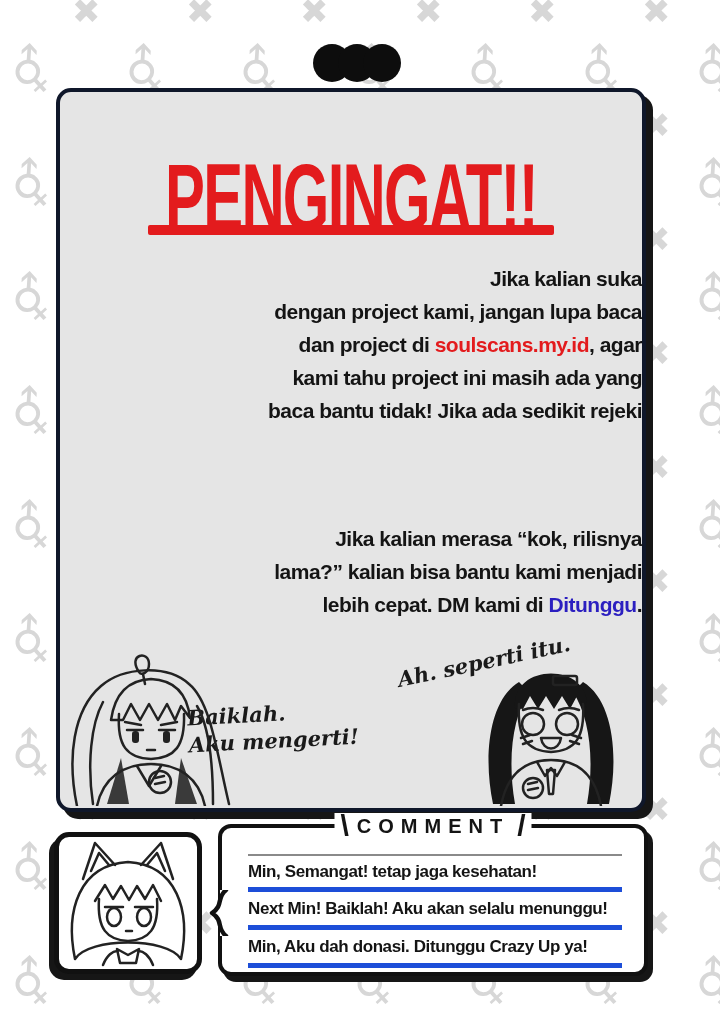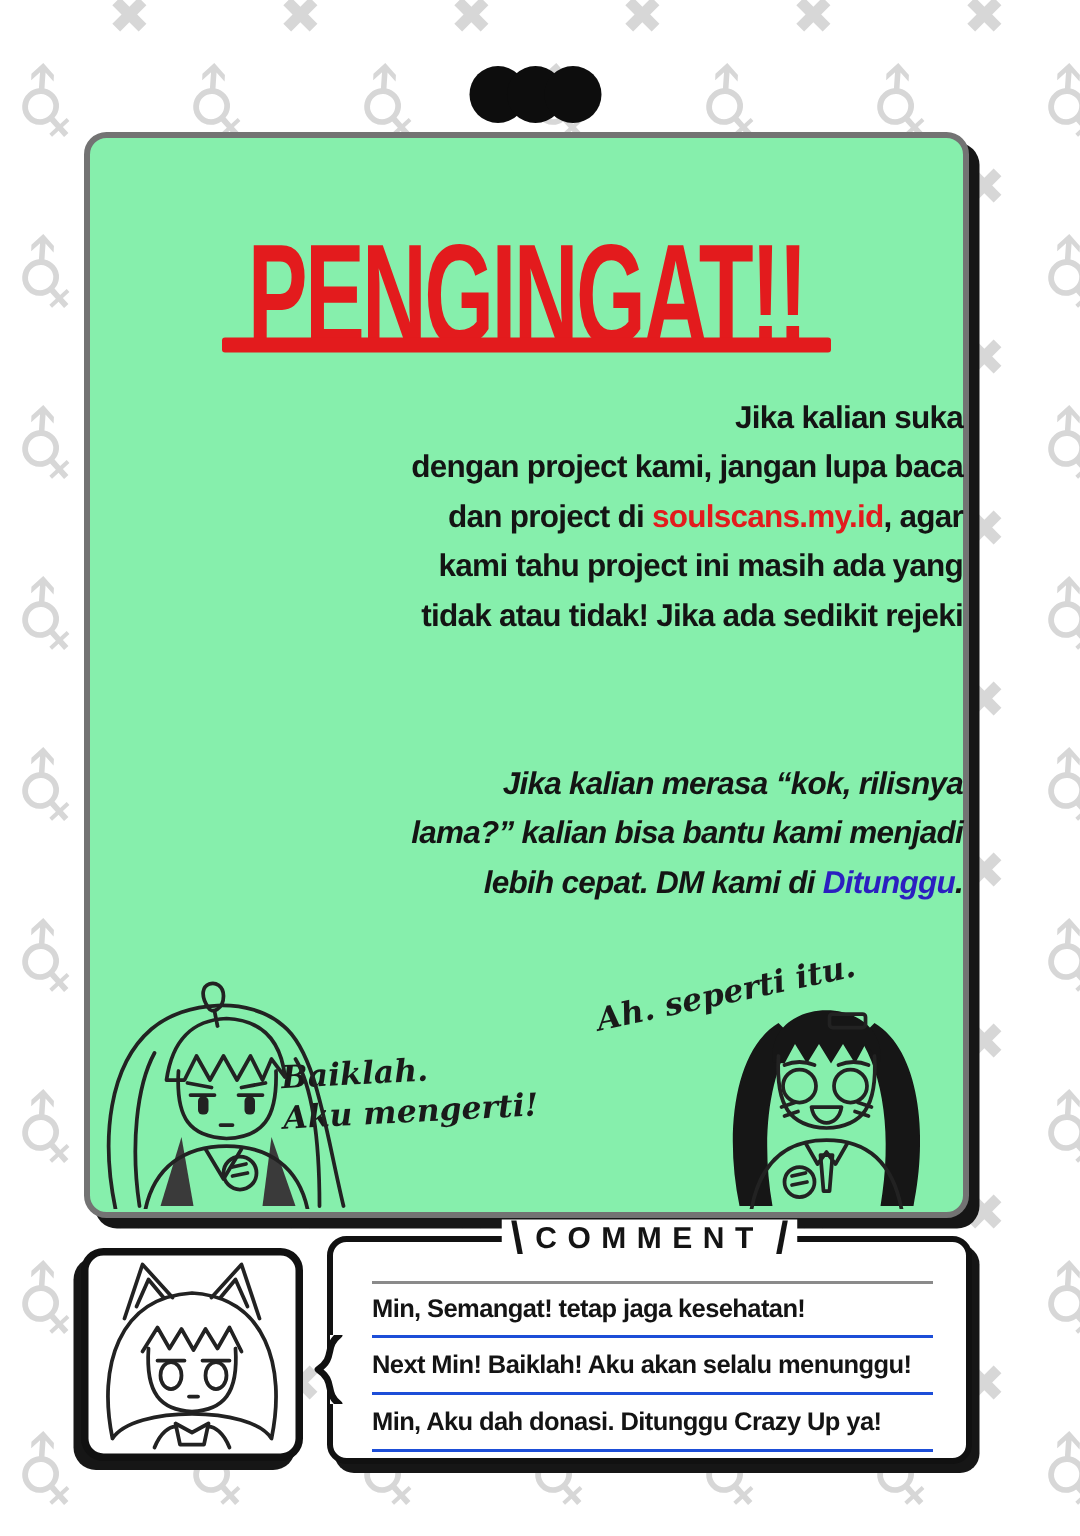--- a/index.html
+++ b/index.html
@@ -16,36 +16,36 @@
         line-height:1; user-select:none; }
   .wm-x { font-size:34px; font-weight:bold; }
   .wm-g { font-size:44px; transform:rotate(-42deg); }
   
   .dots { position:absolute; left:313px; top:44px; z-index:2; display:flex; }
   .dots span { width:38px; height:38px; border-radius:50%; background:#0d0d0d; }
   .dots span + span { margin-left:-13px; }
   
   .notice-box {
     position:absolute; left:56px; top:88px; width:590px; height:724px; z-index:1;
-    background:#86efac; border:4px solid #737373; border-radius:15px;
+    background:#e5e5e5; border:4px solid #0f172a; border-radius:15px;
     box-shadow:7px 7px 0 #161616;
   }
   .notice-title {
     position:absolute; top:50px; left:0; right:0; text-align:center;
     font-size:68px; font-weight:800; letter-spacing:-2px; color:#e31b1d;
     transform:scale(0.88,1.42); transform-origin:top center; white-space:nowrap;
   }
   .title-underline {
     position:absolute; top:133px; left:50%; transform:translateX(-50%);
     width:406px; height:10px; background:#e31b1d; border-radius:2px;
   }
   .para { position:absolute; left:0; right:0; text-align:right;
           font-size:21px; line-height:33px; font-weight:800; letter-spacing:-0.5px; }
   .para-1 { top:170px; }
-  .para-2 { top:414px;font-style:italic; }
+  .para-2 { top:430px; }
   .seg-red  { color:#e31b1d; }
   .seg-blue { color:#2b1fc0; }
   .speech {
     position:absolute; font-family:"DejaVu Serif","Liberation Serif",serif;
     font-style:italic; font-weight:bold; font-size:21px; line-height:27px; color:#1a1a1a;
     white-space:nowrap;
   }
   .speech-left  { left:128px; top:608px; transform:rotate(-3deg); }
   .speech-right { left:336px; top:556px; transform:rotate(-12deg); }
   .char { position:absolute; bottom:2px; }
@@ -65,21 +65,21 @@
   .comment-header {
     position:absolute; top:-15px; left:50%; transform:translateX(-50%);
     background:#fff; padding:0 6px; display:flex; align-items:center; gap:8px;
     white-space:nowrap;
   }
   .comment-header .slash { font-size:30px; font-weight:800; line-height:26px; }
   .comment-header .ttl  { font-size:20px; font-weight:800; letter-spacing:7px; }
   .comment-list { margin:26px 22px 0 26px; }
   .comment-row {
     height:38px; display:flex; align-items:center;
-    border-bottom:2px solid #1d4ed8;
+    border-bottom:5px solid #1d4ed8;
     font-size:17px; font-weight:800; letter-spacing:-0.4px;
   }
   .comment-row:first-child { border-top:2px solid #8a8a8a; }
   .brace { position:absolute; left:-14px; top:62px; }
   svg .ln { fill:none; stroke:#222; stroke-width:2.5; stroke-linecap:round; stroke-linejoin:round; }
 </style>
 </head>
 <body>
 
 <div class="stage">
@@ -218,21 +218,21 @@
 
   <section class="notice-box">
     <h1 class="notice-title">PENGINGAT!!</h1>
     <div class="title-underline"></div>
 
     <div class="para para-1">
         <div><span>Jika kalian suka</span></div>
         <div><span>dengan project kami, jangan lupa baca</span></div>
         <div><span>dan project di </span><span class="seg-red">soulscans.my.id</span><span>, agar</span></div>
         <div><span>kami tahu project ini masih ada yang</span></div>
-        <div><span>tidak atau tidak! Jika ada sedikit rejeki</span></div>
+        <div><span>baca bantu tidak! Jika ada sedikit rejeki</span></div>
       </div>
     <div class="para para-2">
         <div><span>Jika kalian merasa “kok, rilisnya</span></div>
         <div><span>lama?” kalian bisa bantu kami menjadi</span></div>
         <div><span>lebih cepat. DM kami di </span><span class="seg-blue">Ditunggu</span><span>.</span></div>
       </div>
 
     <div class="speech speech-left">
       <div>Baiklah.</div>
       <div>Aku mengerti!</div>

